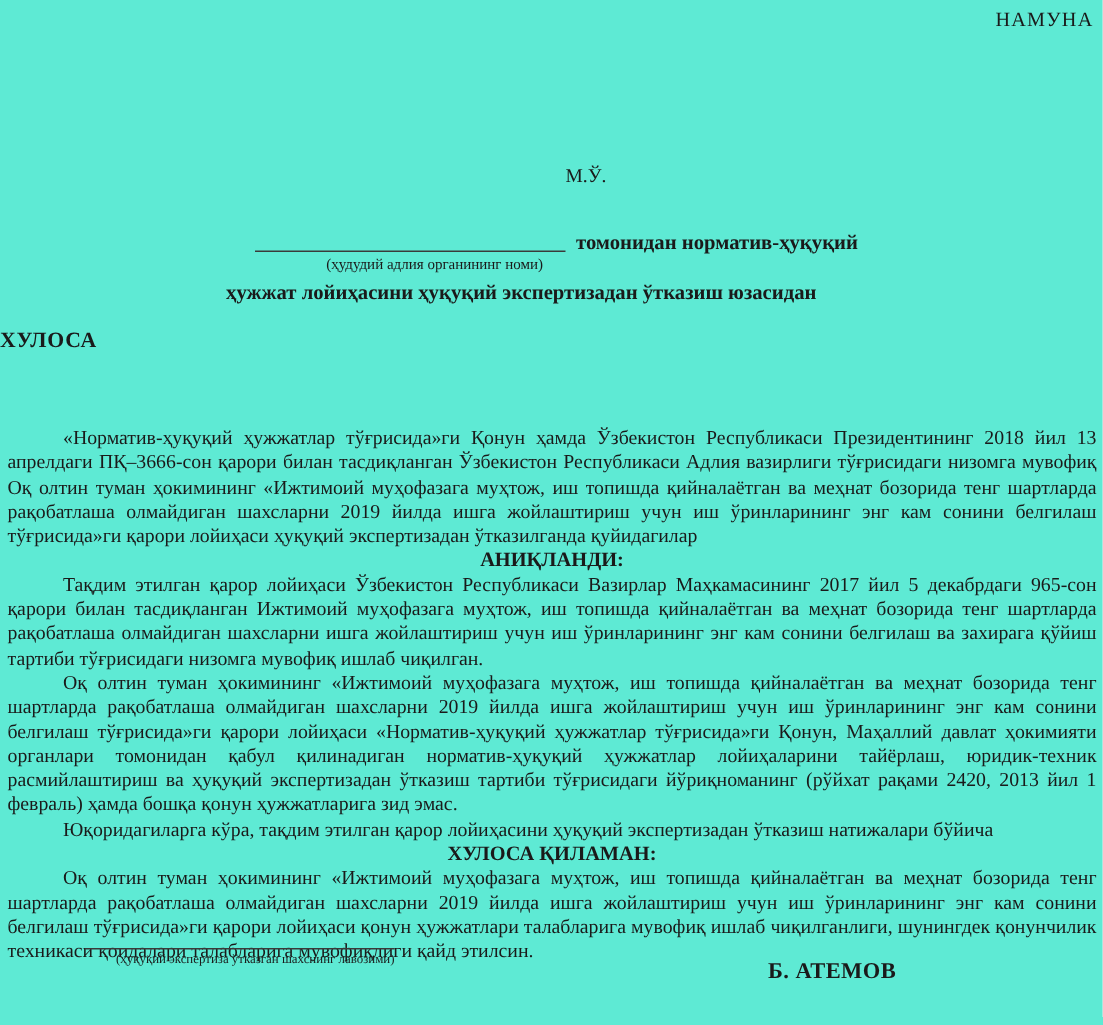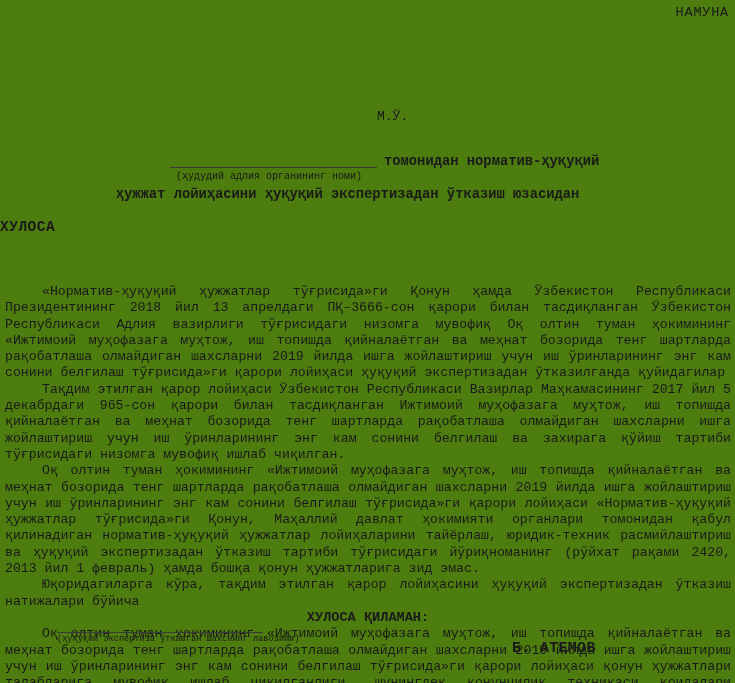--- a/index.html
+++ b/index.html
@@ -1,23 +1,23 @@
 <!DOCTYPE html>
 <html><head>
 <meta charset="utf-8">
 <style>
   * { margin: 0; padding: 0; box-sizing: border-box; }
   html, body { background: #e8e8e8; }
   .page {
     position: relative;
     width: 735px;
     height: 683px;
-    background: #4d7c0f;
+    background: #5eead4;
     color: #1a1a1a;
-    font-family: Liberation Mono, monospace;
+    font-family: Liberation Serif, serif;
     overflow: hidden;
     margin: 0 auto;
   }
   .blank-line { border-bottom: 1px solid #3a3a3a; height: 1px; }
 
   
   .namuna {
     position: absolute; top: 5px; right: 6px;
     font-size: 13.5px; letter-spacing: 0.8px;
   }
@@ -106,20 +106,21 @@
     <div class="org-blank"></div>
     <div class="heading-bold-1">томонидан норматив-ҳуқуқий</div>
   </div>
   <div class="org-label">(ҳудудий адлия органининг номи)</div>
   <div class="heading-bold-2">ҳужжат лойиҳасини ҳуқуқий экспертизадан ўтказиш юзасидан</div>
   <div class="doc-title">ХУЛОСА</div>
 
 
   <div class="body-text">
     <p>«Норматив-ҳуқуқий ҳужжатлар тўғрисида»ги Қонун ҳамда Ўзбекистон Республикаси Президентининг 2018 йил 13 апрелдаги ПҚ–3666-сон қарори билан тасдиқланган Ўзбекистон Республикаси Адлия вазирлиги тўғрисидаги низомга мувофиқ Оқ олтин туман ҳокимининг «Ижтимоий муҳофазага муҳтож, иш топишда қийналаётган ва меҳнат бозорида тенг шартларда рақобатлаша олмайдиган шахсларни 2019 йилда ишга жойлаштириш учун иш ўринларининг энг кам сонини белгилаш тўғрисида»ги қарори лойиҳаси ҳуқуқий экспертизадан ўтказилганда қуйидагилар</p>
+    <div class="body-heading">АНИҚЛАНДИ:</div>
     <p>Тақдим этилган қарор лойиҳаси Ўзбекистон Республикаси Вазирлар Маҳкамасининг 2017 йил 5 декабрдаги 965-сон қарори билан тасдиқланган Ижтимоий муҳофазага муҳтож, иш топишда қийналаётган ва меҳнат бозорида тенг шартларда рақобатлаша олмайдиган шахсларни ишга жойлаштириш учун иш ўринларининг энг кам сонини белгилаш ва захирага қўйиш тартиби тўғрисидаги низомга мувофиқ ишлаб чиқилган.</p>
     <p>Оқ олтин туман ҳокимининг «Ижтимоий муҳофазага муҳтож, иш топишда қийналаётган ва меҳнат бозорида тенг шартларда рақобатлаша олмайдиган шахсларни 2019 йилда ишга жойлаштириш учун иш ўринларининг энг кам сонини белгилаш тўғрисида»ги қарори лойиҳаси «Норматив-ҳуқуқий ҳужжатлар тўғрисида»ги Қонун, Маҳаллий давлат ҳокимияти органлари томонидан қабул қилинадиган норматив-ҳуқуқий ҳужжатлар лойиҳаларини тайёрлаш, юридик-техник расмийлаштириш ва ҳуқуқий экспертизадан ўтказиш тартиби тўғрисидаги йўриқноманинг (рўйхат рақами 2420, 2013 йил 1 февраль) ҳамда бошқа қонун ҳужжатларига зид эмас.</p>
     <p>Юқоридагиларга кўра, тақдим этилган қарор лойиҳасини ҳуқуқий экспертизадан ўтказиш натижалари бўйича</p>
     <div class="body-heading">ХУЛОСА ҚИЛАМАН:</div>
     <p>Оқ олтин туман ҳокимининг «Ижтимоий муҳофазага муҳтож, иш топишда қийналаётган ва меҳнат бозорида тенг шартларда рақобатлаша олмайдиган шахсларни 2019 йилда ишга жойлаштириш учун иш ўринларининг энг кам сонини белгилаш тўғрисида»ги қарори лойиҳаси қонун ҳужжатлари талабларига мувофиқ ишлаб чиқилганлиги, шунингдек қонунчилик техникаси қоидалари талабларига мувофиқлиги қайд этилсин.</p>
   </div>
 
   <div class="signer-name">Б. АТЕМОВ</div>
 
   <div class="expert-block">

